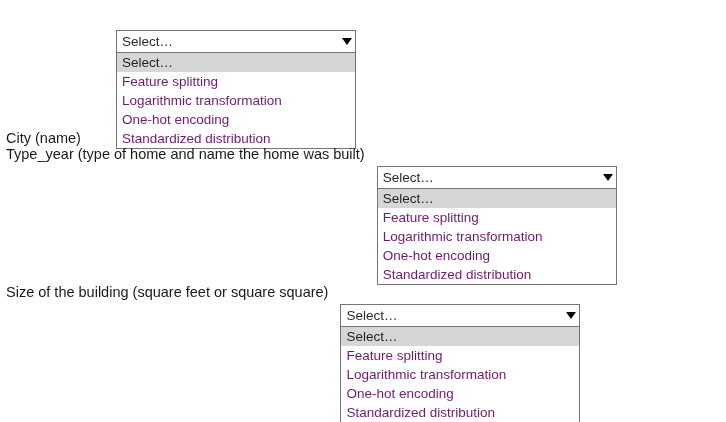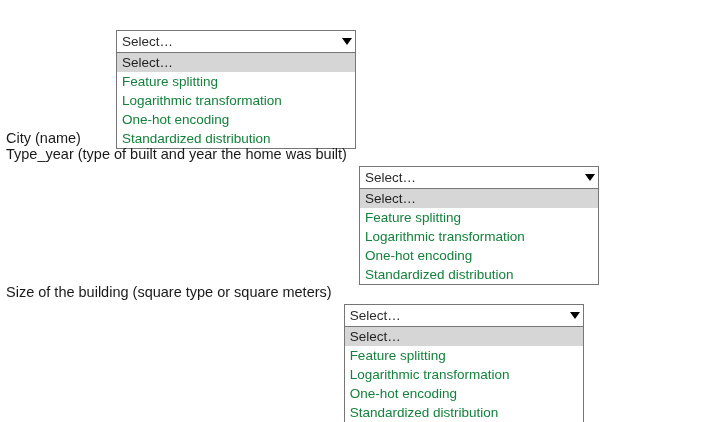--- a/index.html
+++ b/index.html
@@ -72,21 +72,21 @@
     padding: 0;
     margin: 0;
     list-style: none;
   }
 
   .combo-list li {
     font-size: 13.5px;
     line-height: 19px;
     padding: 0 5px;
     white-space: nowrap;
-    color: #15803d;
+    color: #701a75;
   }
 
   .combo-list li.selected {
     background: #d6d6d6;
     color: #1f1f1f;
   }
 
   
   #row-city { left: 6px; top: 6px; align-items: flex-end; }
   #row-city .field-label { width: 110px; }
@@ -112,38 +112,38 @@
       <li class="selected">Select…</li>
       <li>Feature splitting</li>
       <li>Logarithmic transformation</li>
       <li>One-hot encoding</li>
       <li>Standardized distribution</li>
     </ul>
   </div>
 </div>
 
 <div class="row" id="row-type">
-  <div class="field-label">Type_year (type of built and year the home was built)</div>
+  <div class="field-label">Type_year (type of home and name the home was built)</div>
   <div class="combo">
     <div class="combo-box">
       <span class="combo-value">Select…</span>
       <span class="caret"></span>
     </div>
     <ul class="combo-list">
       <li class="selected">Select…</li>
       <li>Feature splitting</li>
       <li>Logarithmic transformation</li>
       <li>One-hot encoding</li>
       <li>Standardized distribution</li>
     </ul>
   </div>
 </div>
 
 <div class="row" id="row-size">
-  <div class="field-label">Size of the building (square type or square meters)</div>
+  <div class="field-label">Size of the building (square feet or square square)</div>
   <div class="combo">
     <div class="combo-box">
       <span class="combo-value">Select…</span>
       <span class="caret"></span>
     </div>
     <ul class="combo-list">
       <li class="selected">Select…</li>
       <li>Feature splitting</li>
       <li>Logarithmic transformation</li>
       <li>One-hot encoding</li>

